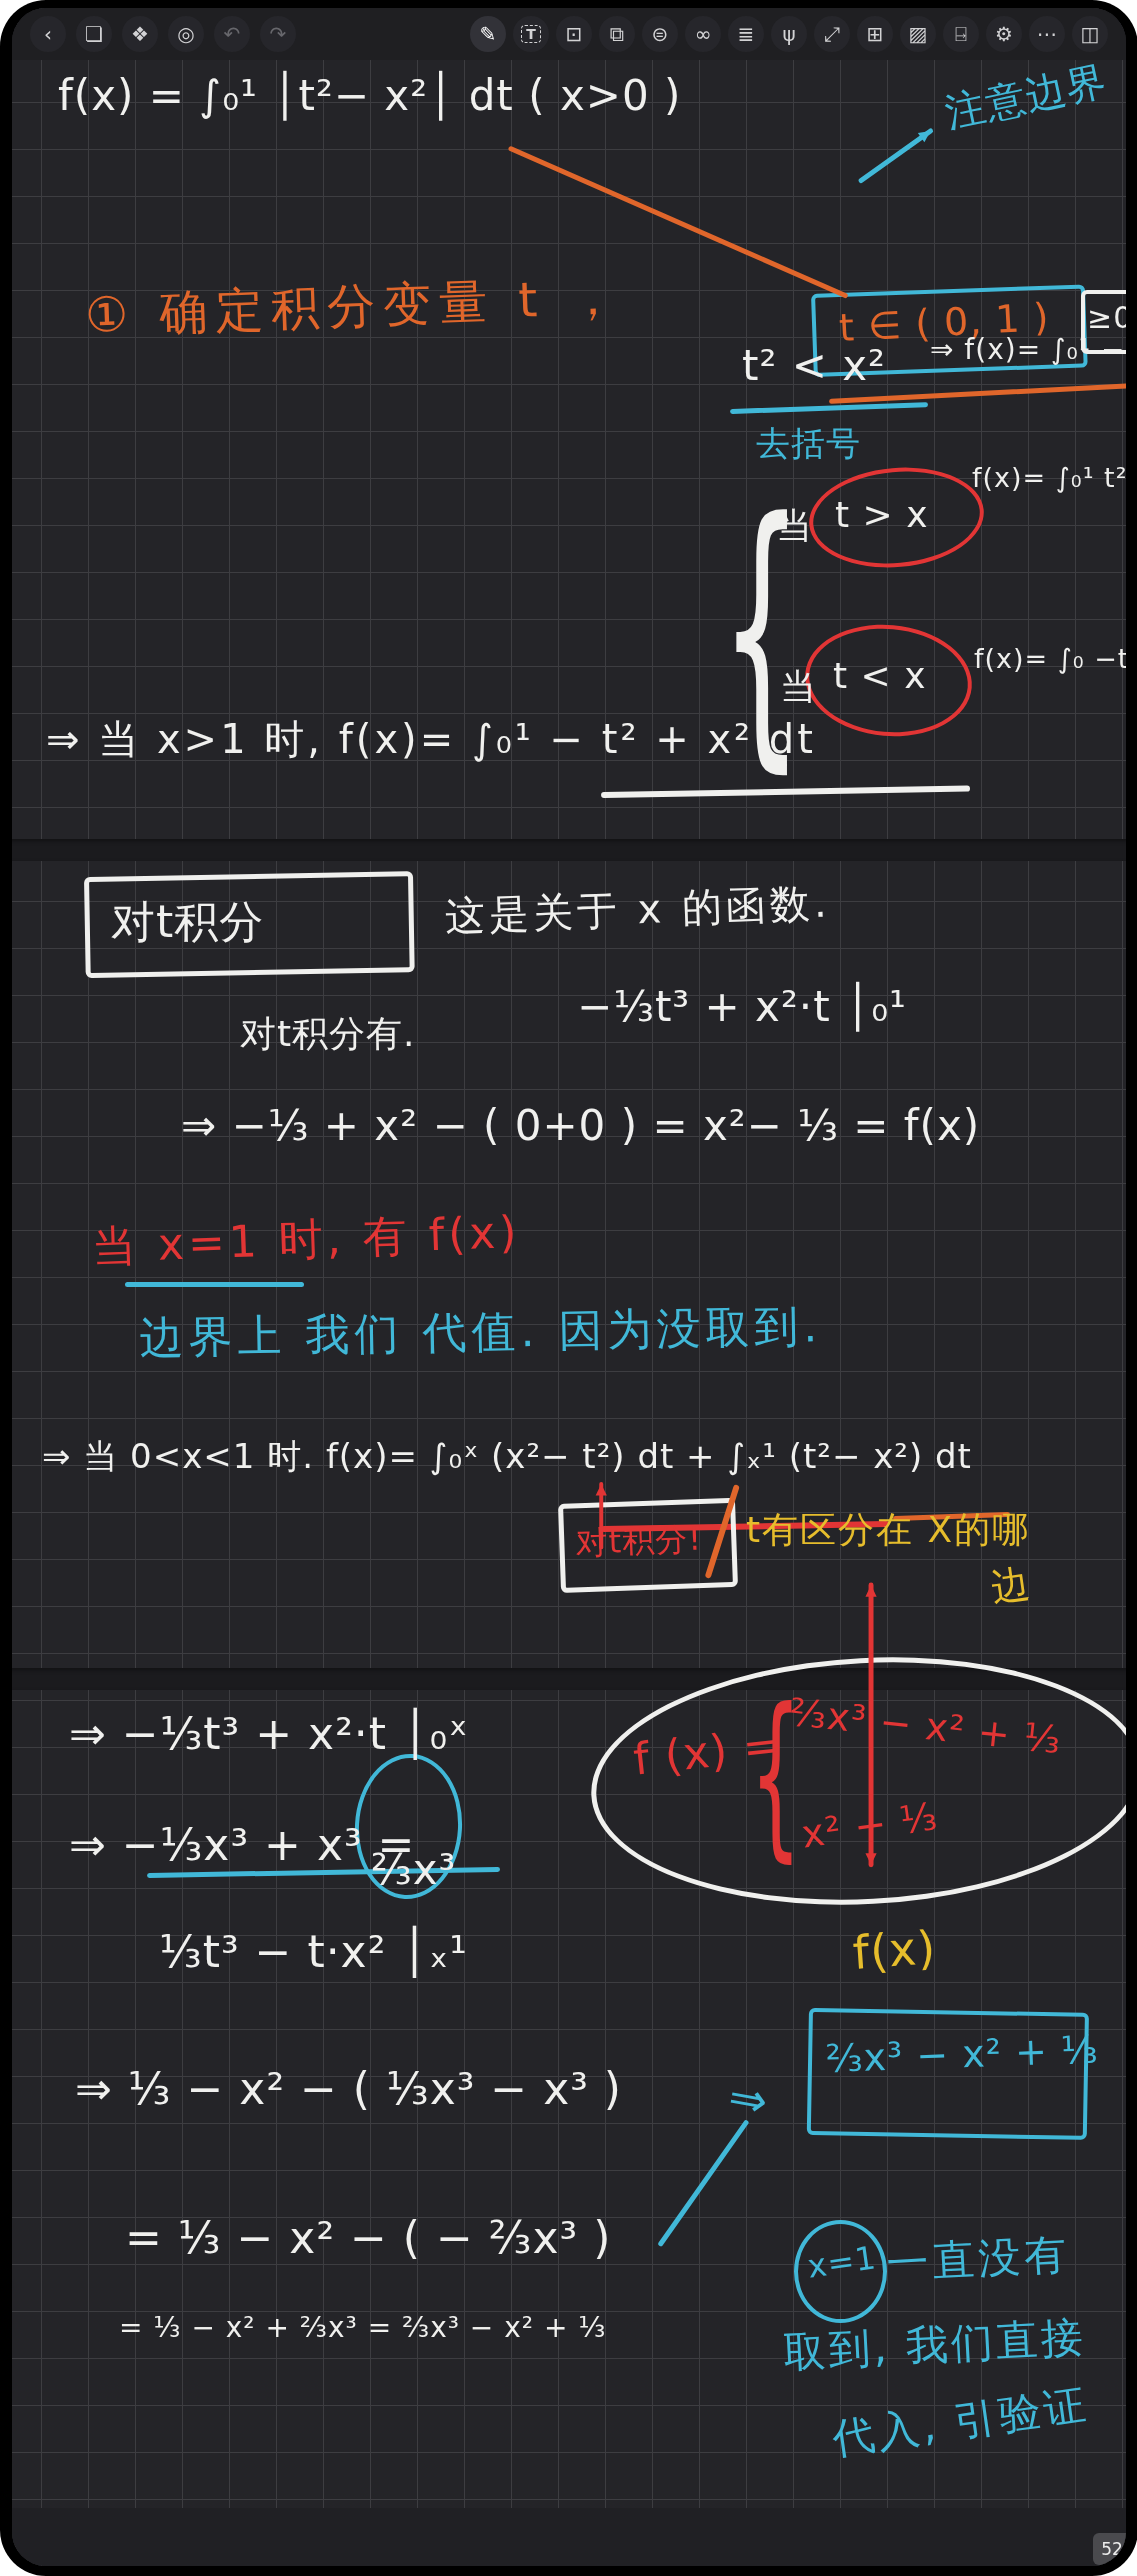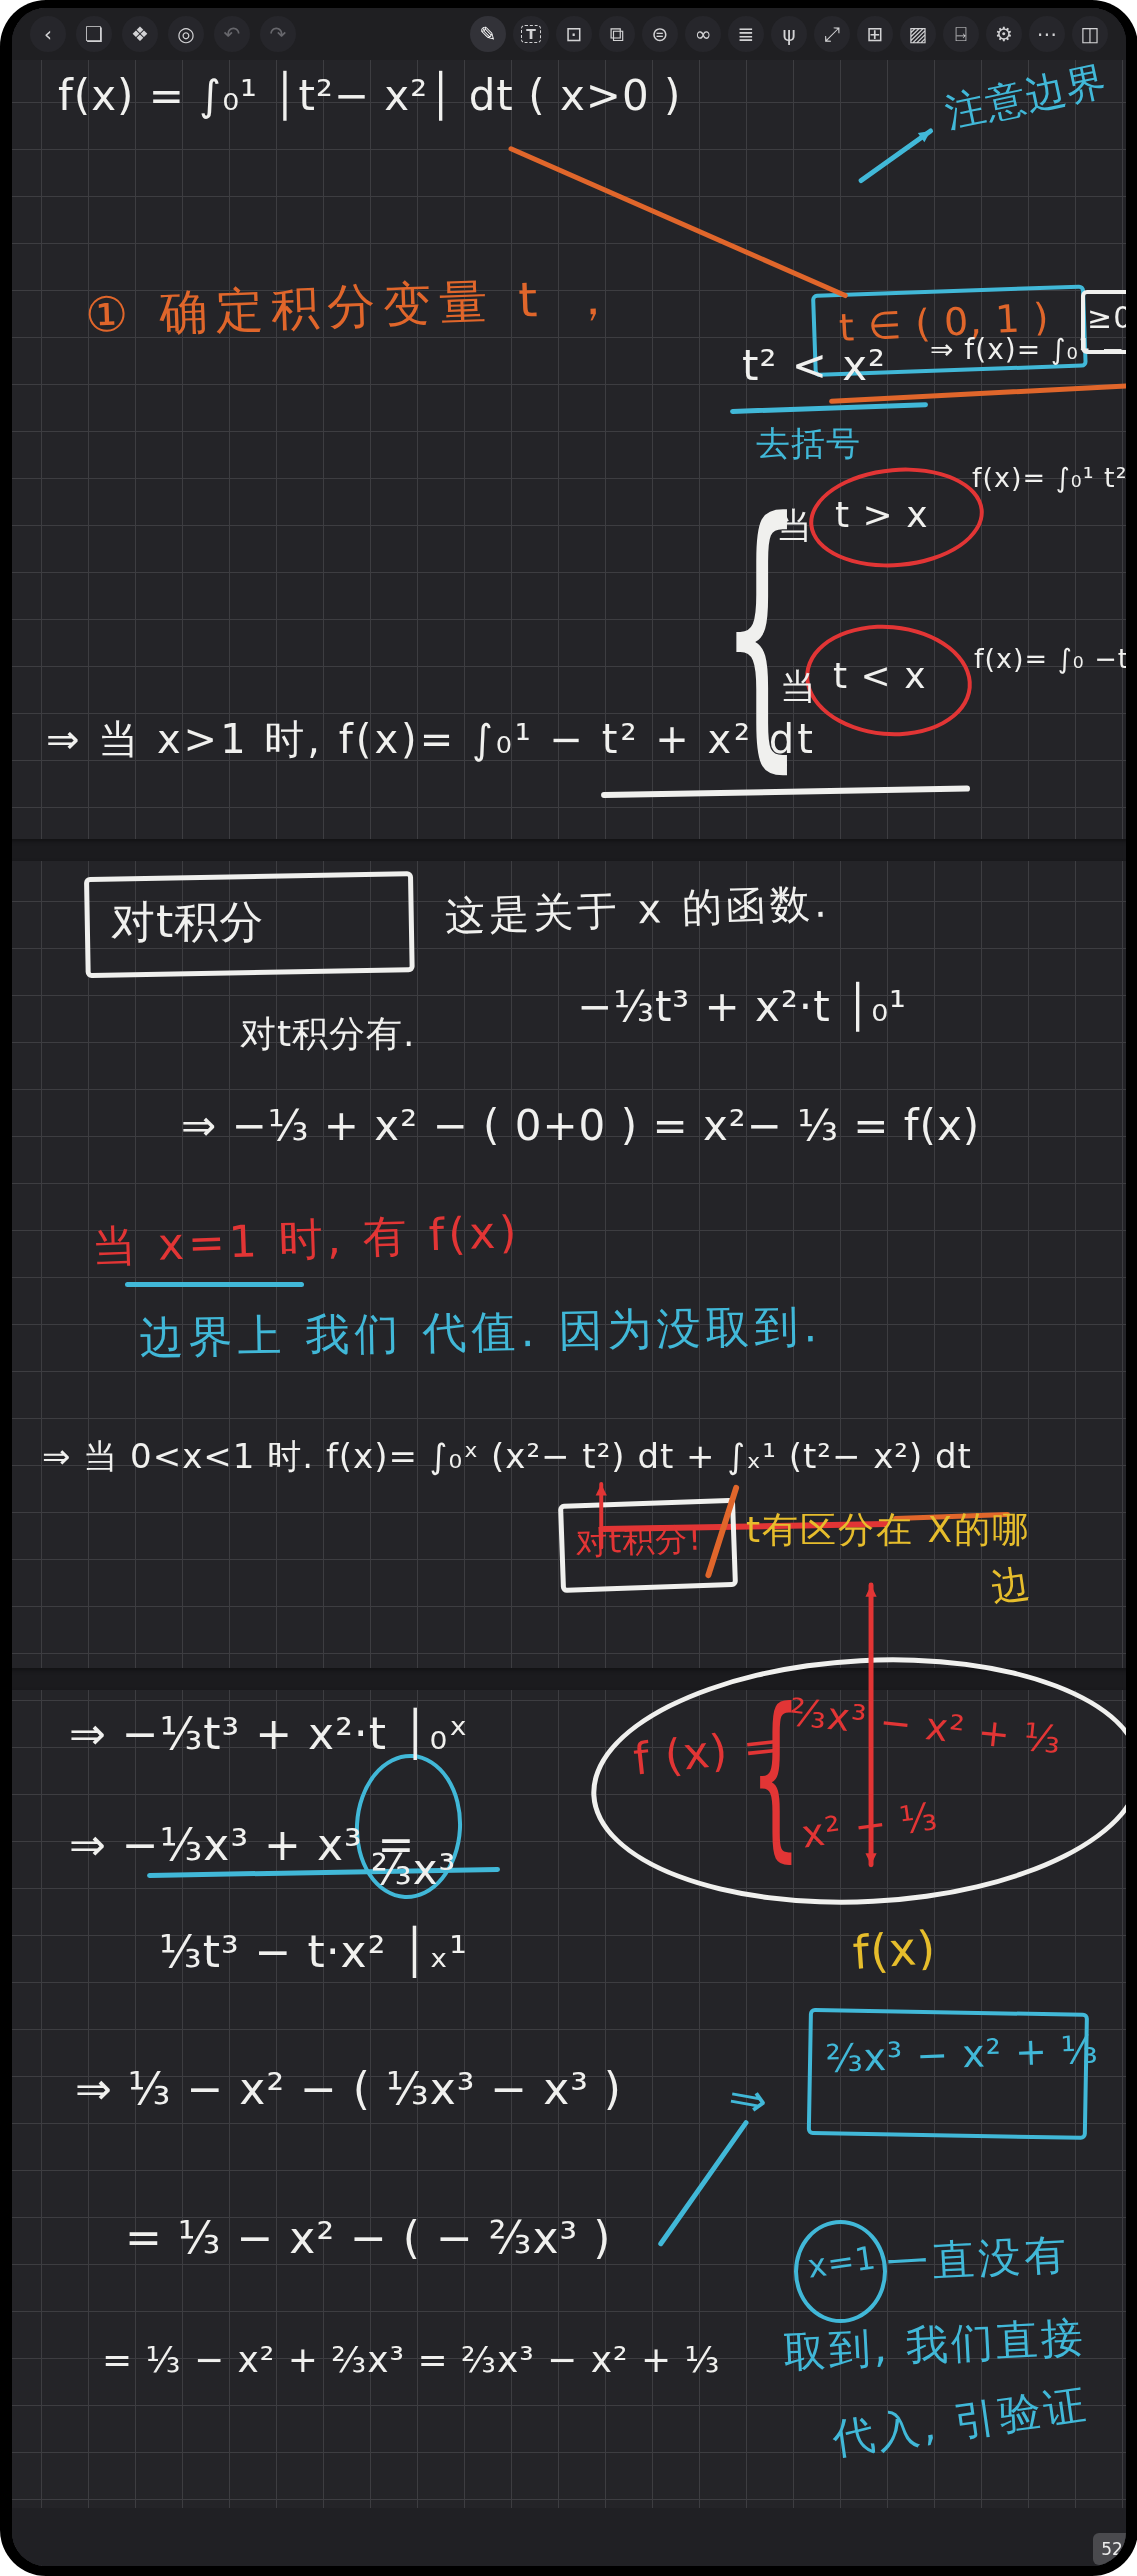--- a/index.html
+++ b/index.html
@@ -116,21 +116,21 @@
           <div data-name="piecewise-branch-top" class="ink-text" style="left: 792px; top: 1690px; color: rgb(226, 53, 53); font-size: 38px; transform: rotate(6deg);">⅔x³ − x² + ⅓</div>
           <div data-name="piecewise-branch-bottom" class="ink-text" style="left: 799px; top: 1813px; color: rgb(226, 53, 53); font-size: 38px; transform: rotate(-8deg);">x² − ⅓</div>
           <div data-name="antiderivative-2" class="ink-text" style="left: 69px; top: 1708px; color: rgb(240, 240, 238); font-size: 44px;">⇒  −⅓t³ + x²·t │₀ˣ</div>
           <div data-name="eval-2" class="ink-text" style="left: 69px; top: 1819px; color: rgb(240, 240, 238); font-size: 44px;">⇒  −⅓x³ + x³ =</div>
           <div data-name="two-thirds-x3" class="ink-text" style="left: 371px; top: 1797px; color: rgb(240, 240, 238); font-size: 42px; margin-top: 48px;">⅔x³</div>
           <div data-name="cyan-circle-result" class="ink-ellipse" style="left: 355px; top: 1754px; width: 99px; height: 137px; border: 4px solid rgb(65, 184, 216); transform: rotate(3deg);"></div>
           <div data-name="cyan-underline-eval" class="ink-bar" style="left: 147px; top: 1873px; width: 353px; height: 5px; background: rgb(65, 184, 216); transform: rotate(-1deg);"></div>
           <div data-name="antiderivative-3" class="ink-text" style="left: 159px; top: 1926px; color: rgb(240, 240, 238); font-size: 44px;">⅓t³ − t·x² │ₓ¹</div>
           <div data-name="eval-3" class="ink-text" style="left: 75px; top: 2063px; color: rgb(240, 240, 238); font-size: 44px;">⇒  ⅓ − x² − ( ⅓x³ − x³ )</div>
           <div data-name="eval-4" class="ink-text" style="left: 125px; top: 2212px; color: rgb(240, 240, 238); font-size: 44px;">= ⅓ − x² − ( − ⅔x³ )</div>
-          <div data-name="eval-5" class="ink-text" style="left: 102px; top: 2311px; color: rgb(240, 240, 238); font-size: 36px; margin-top: 28px;">= ⅓ − x² + ⅔x³ = ⅔x³ − x² + ⅓</div>
+          <div data-name="eval-5" class="ink-text" style="left: 119px; top: 2311px; color: rgb(240, 240, 238); font-size: 28px;">= ⅓ − x² + ⅔x³ = ⅔x³ − x² + ⅓</div>
           <div data-name="fx-label-yellow" class="ink-text" style="left: 851px; top: 1926px; color: rgb(230, 189, 44); font-size: 46px; transform: rotate(-4deg);">f(x)</div>
           <div data-name="final-answer-box" class="ink-box" style="left: 809px; top: 2008px; width: 272px; height: 119px; border: 4px solid rgb(65, 184, 216); transform: rotate(1deg);"></div>
           <div data-name="final-answer" class="ink-text" style="left: 825px; top: 2037px; color: rgb(65, 184, 216); font-size: 38px; transform: rotate(-2deg);">⅔x³ − x² + ⅓</div>
           <div data-name="cyan-implies" class="ink-text" style="left: 734px; top: 2069px; color: rgb(65, 184, 216); font-size: 46px; transform: rotate(10deg);">⇒</div>
           <div data-name="cyan-circle-x1" class="ink-ellipse" style="left: 794px; top: 2220px; width: 85px; height: 95px; border: 4px solid rgb(65, 184, 216);"></div>
           <div data-name="x-equals-1" class="ink-text" style="left: 805px; top: 2248px; color: rgb(65, 184, 216); font-size: 32px; transform: rotate(-8deg);">x=1</div>
           <div data-name="never-attained-line1" class="ink-text" style="left: 885px; top: 2236px; color: rgb(65, 184, 216); font-size: 42px; letter-spacing: 4px; transform: rotate(-3deg);">一直没有</div>
           <div data-name="never-attained-line2" class="ink-text" style="left: 782px; top: 2325px; color: rgb(65, 184, 216); font-size: 42px; letter-spacing: 3px; transform: rotate(-3deg);">取到, 我们直接</div>
           <div data-name="never-attained-line3" class="ink-text" style="left: 829px; top: 2412px; color: rgb(65, 184, 216); font-size: 42px; letter-spacing: 3px; transform: rotate(-8deg);">代入, 引验证</div>
         </div>

